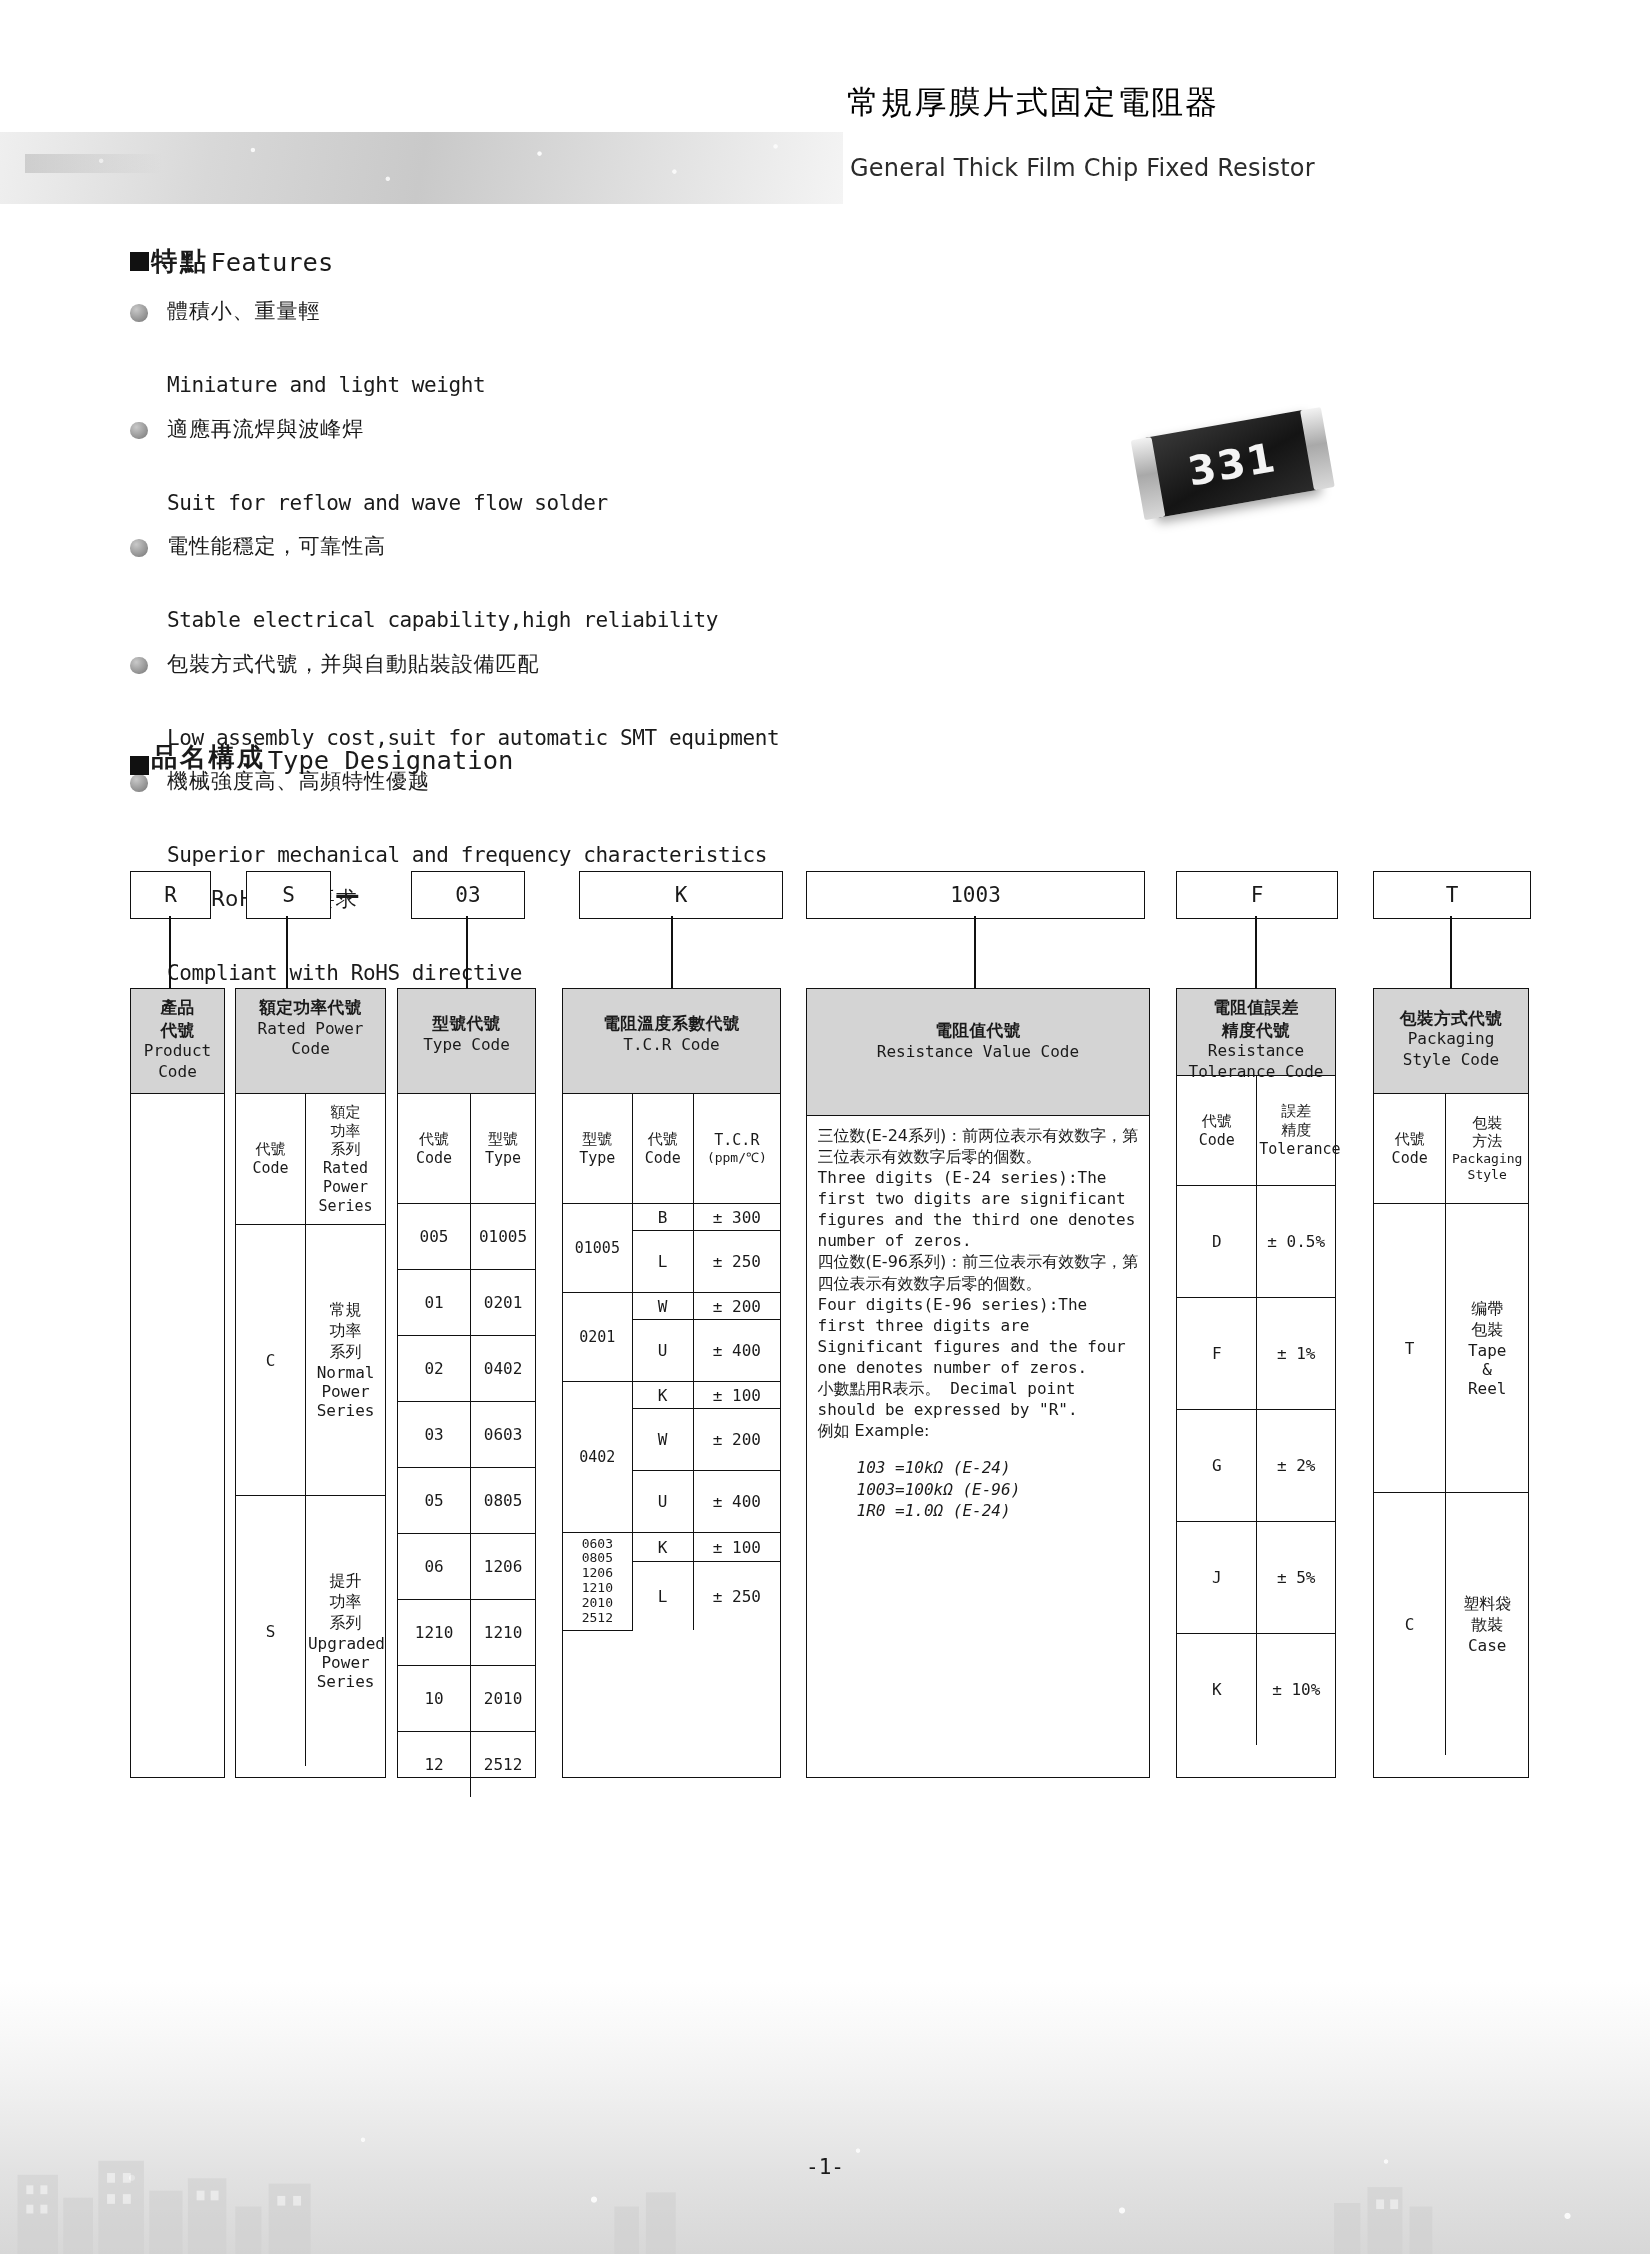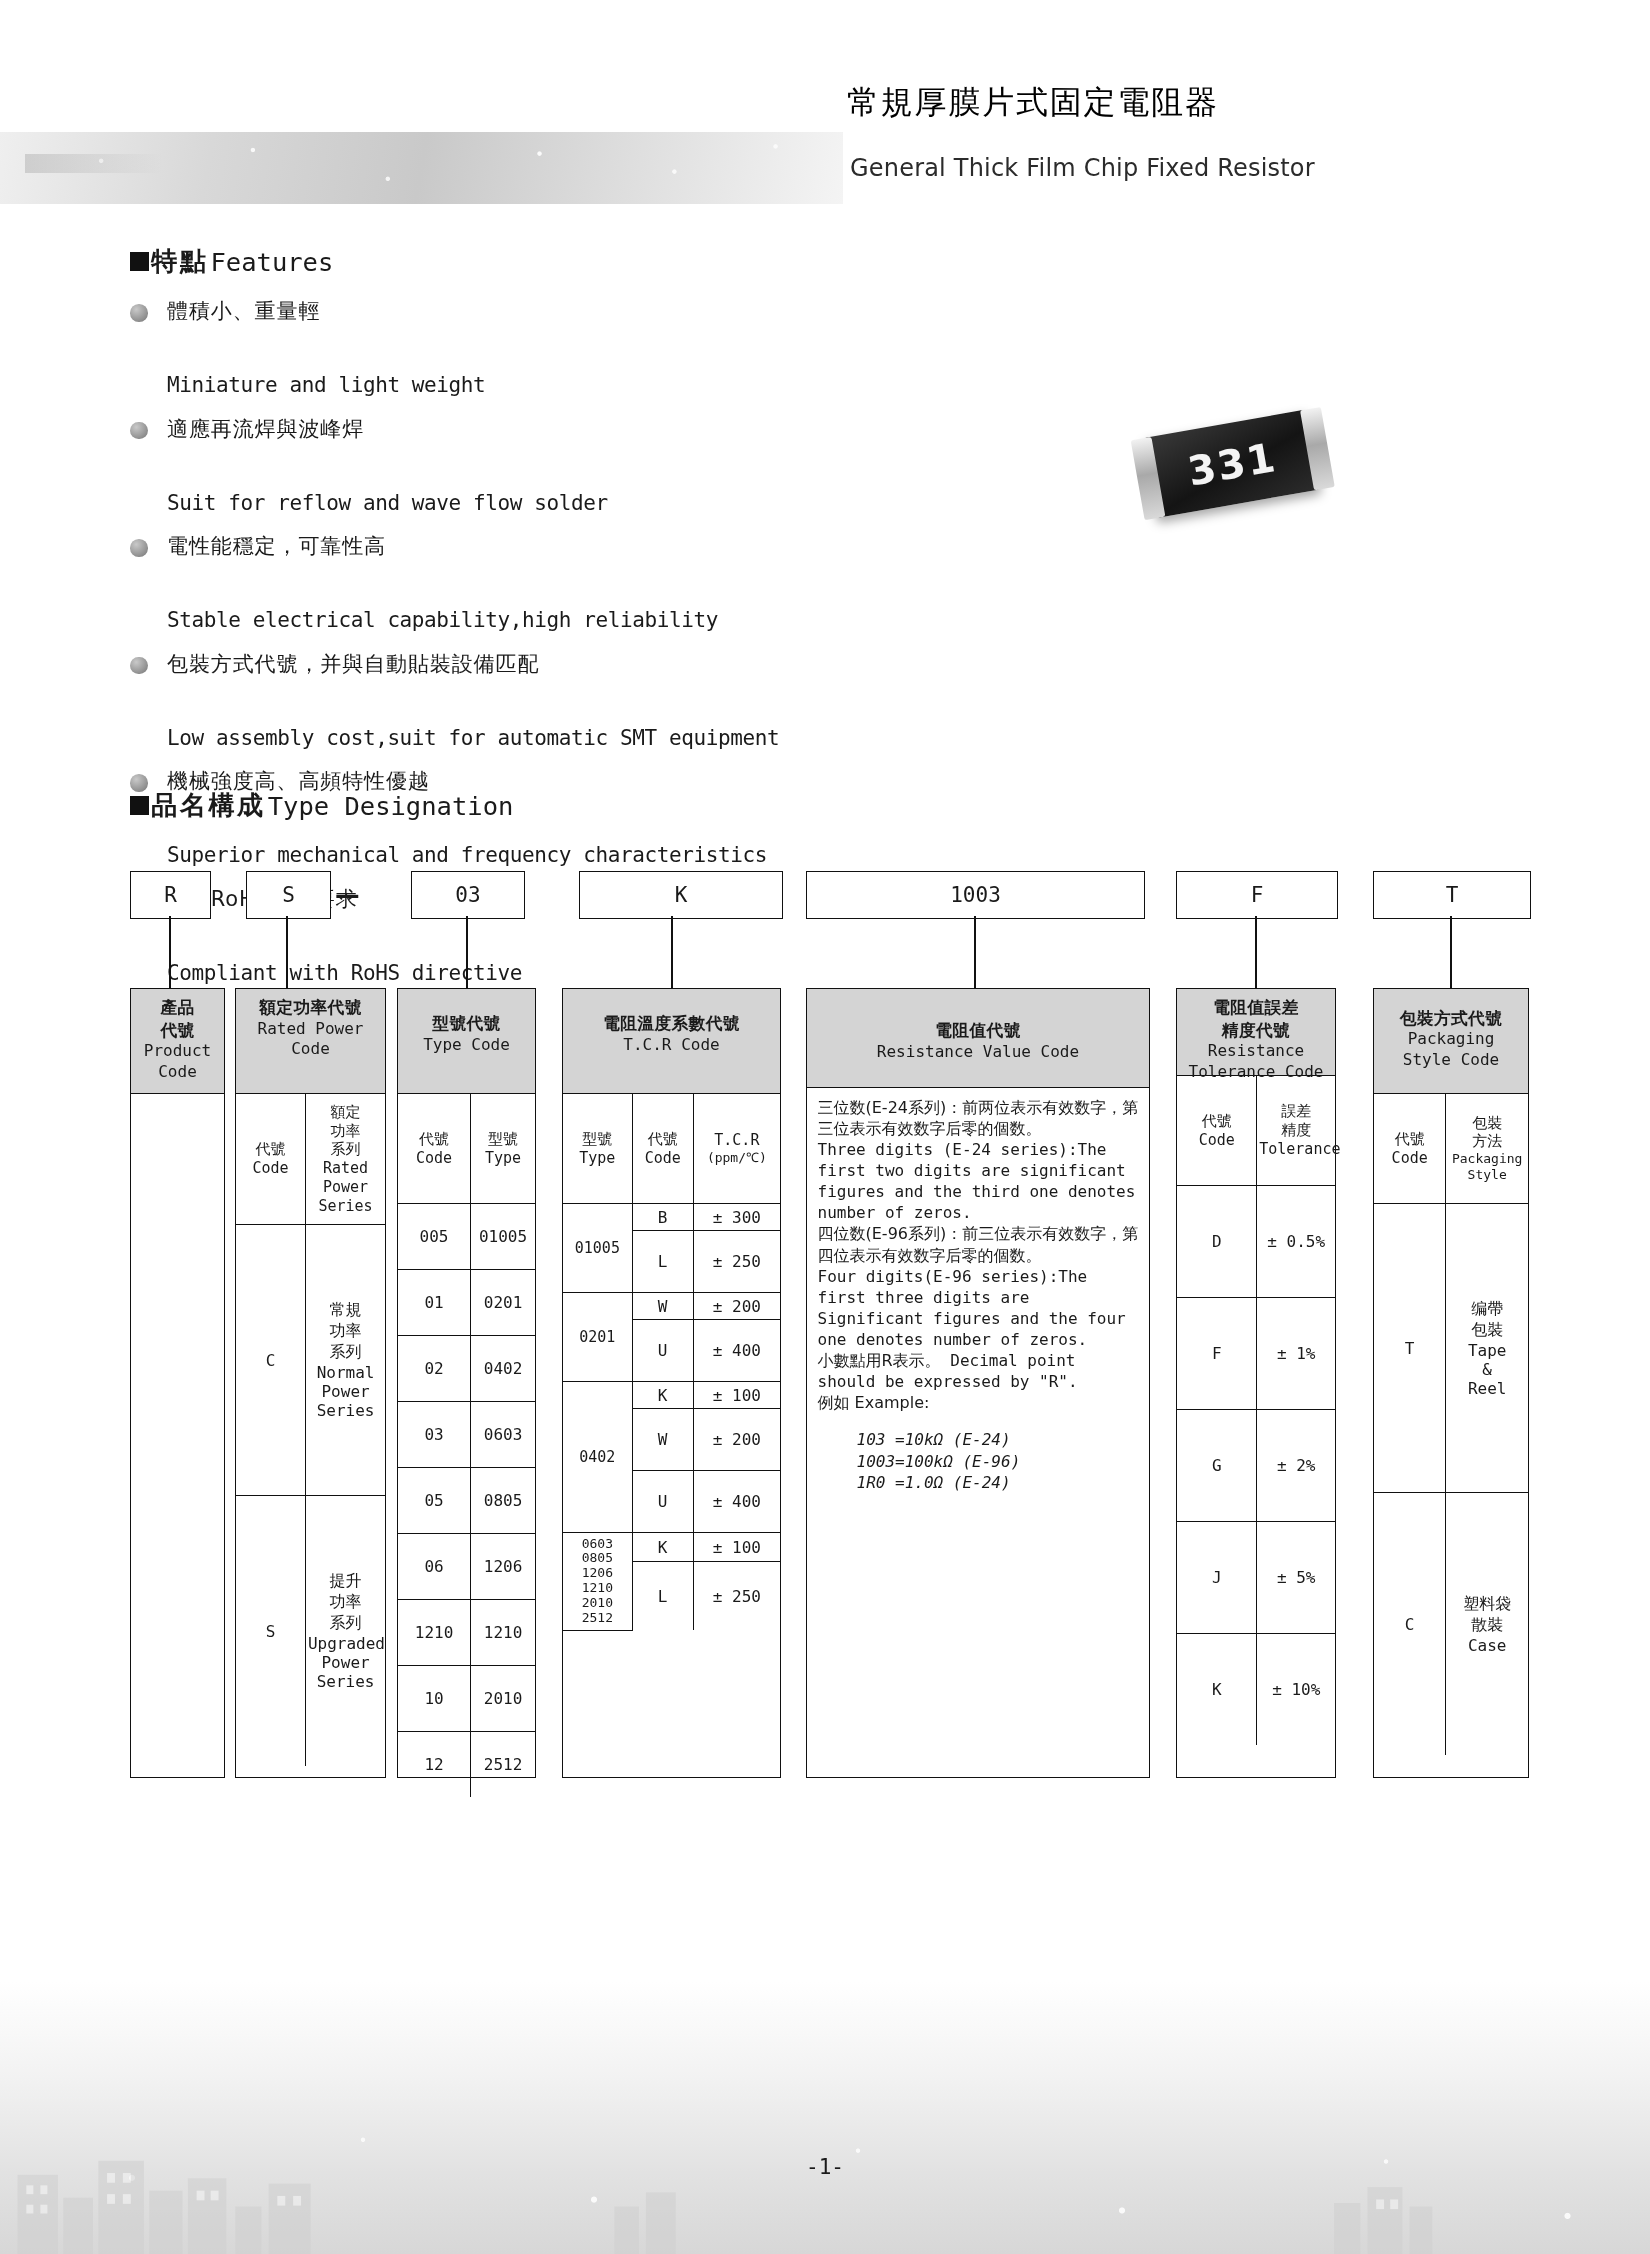--- a/index.html
+++ b/index.html
@@ -178,21 +178,21 @@
   </div>
 </div>
 
 <div class="chip-wrap">
   <div class="chip-body"></div>
   <div class="chip-cap l"></div>
   <div class="chip-cap r"></div>
   <div class="chip-code">331</div>
 </div>
 
-<div class="sec-head" style="left:130px;top:788px;">
+<div class="sec-head" style="left:130px;top:740px;align-items:flex-end;">
   <span class="sec-square"></span>
   <span class="sec-cn">品名構成</span>
   <span class="sec-en">Type Designation</span>
 </div>
 
 <div class="codebox" style="left:130px;top:871px;width:79px;">R</div>
 <div class="codebox" style="left:246px;top:871px;width:83px;">S</div>
 <div class="dash" style="left:335px;top:880px;">—</div>
 <div class="codebox" style="left:411px;top:871px;width:112px;">03</div>
 <div class="codebox" style="left:579px;top:871px;width:202px;">K</div>
@@ -390,21 +390,21 @@
     </tr>
     <tr>
       <td style="height:61px">L</td>
       <td>± 250</td>
     </tr>
   </tbody>
     </table>
 </div>
 
 <div class="col" style="left:806px;top:988px;width:344px;height:790px;">
-  <div class="col-head" style="height:99px;padding-top:30px;">
+  <div class="col-head" style="height:127px;padding-top:30px;">
     <div class="ch">電阻值代號</div>
     <div class="en">Resistance Value Code</div>
   </div>
   <div class="prose">
     <div class="cjk">三位数(E-24系列)：前两位表示有效数字，第三位表示有效数字后零的個数。</div>
     <div>Three digits (E-24 series):The first two digits are significant figures and the third one denotes number of zeros.</div>
     <div class="cjk">四位数(E-96系列)：前三位表示有效数字，第四位表示有效数字后零的個数。</div>
     <div>Four digits(E-96 series):The first three digits are Significant figures and the four one denotes number of zeros.</div>
     <div class="cjk" style="display:inline">小數點用R表示。</div>
     <span>Decimal point should be expressed by "R".</span>

